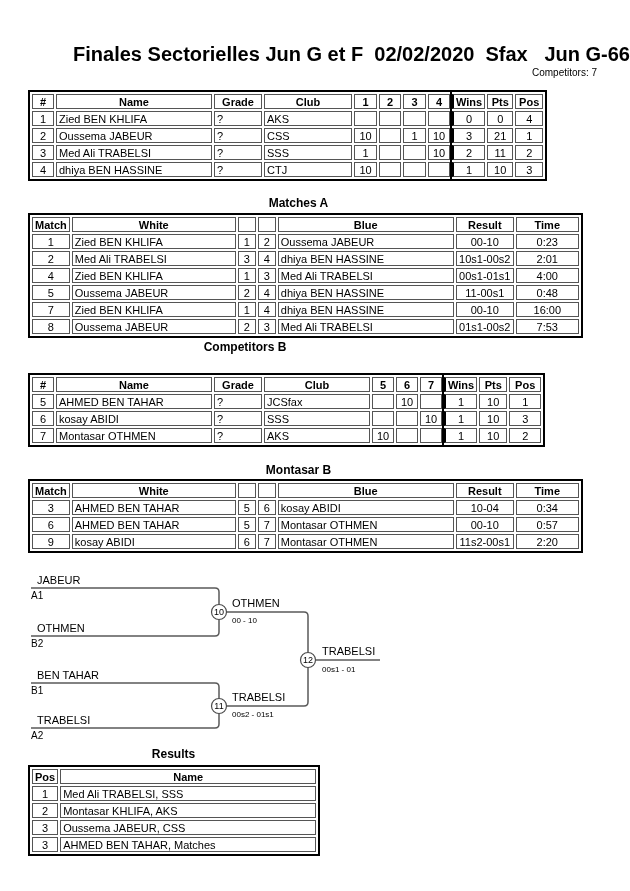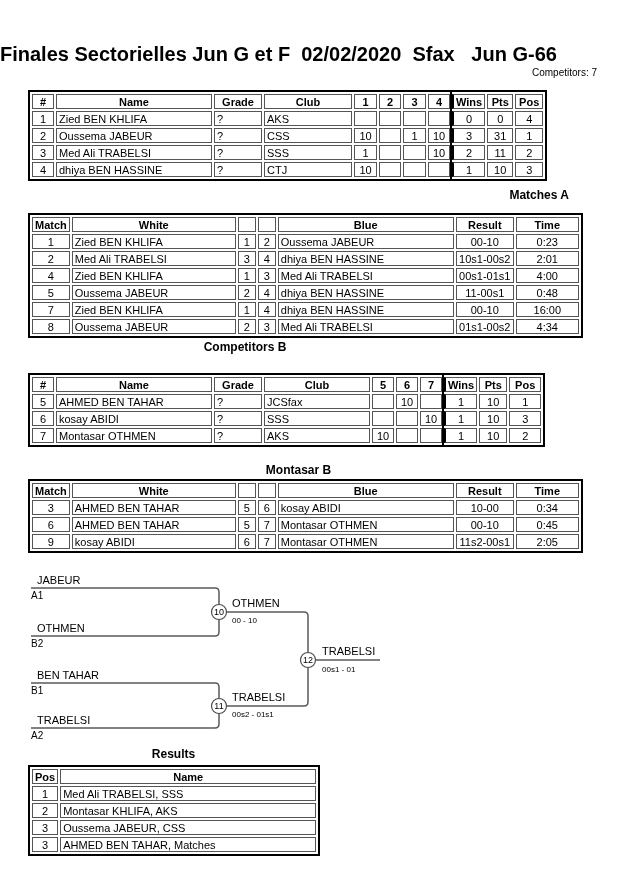--- a/index.html
+++ b/index.html
@@ -3,27 +3,27 @@
 <meta charset="utf-8">
 <style>
   html,body { margin:0; padding:0; }
   body {
     width:630px; height:891px; position:relative; overflow:hidden;
     background:#ffffff; color:#000;
     font-family:"Liberation Sans", sans-serif;
   }
   .abs { position:absolute; }
   #page-title {
-    top:43px; left:0; width:630px; text-align:left;
+    top:43px; left:0; width:630px; text-align:right;
     font-size:20px; font-weight:bold; white-space:pre; letter-spacing:0px;
   }
   .section-label { font-size:12px; font-weight:bold; text-align:center; }
   #comp-a-label   { top:66px;  left:44px; width:430px;margin-top:36px; }
   #competitors-count { top:67px; right:33px; font-size:10px; }
-  #matches-a-label{ top:188px; left:28px; width:541px;text-align:right; }
+  #matches-a-label{ top:196px; left:28px; width:541px; }
   #comp-b-label   { top:340px; left:30px; width:430px; }
   #matches-b-label{ top:463px; left:28px; width:541px; }
   #results-label  { top:747px; left:28px; width:291px; }
 
   table.rpt {
     position:absolute; border-collapse:separate; border-spacing:2px;
     border:2px solid #000; table-layout:fixed; background:#fff;
   }
   .rpt th, .rpt td {
     box-sizing:border-box; height:15px; padding:0 2px;
@@ -115,21 +115,21 @@
       <tr>
         <td>2</td>
         <td>Oussema JABEUR</td>
         <td>?</td>
         <td>CSS</td>
         <td>10</td>
         <td></td>
         <td>1</td>
         <td>10</td>
         <td>3</td>
-        <td>31</td>
+        <td>21</td>
         <td>1</td>
       </tr>
       <tr>
         <td>3</td>
         <td>Med Ali TRABELSI</td>
         <td>?</td>
         <td>SSS</td>
         <td>1</td>
         <td></td>
         <td></td>
@@ -224,21 +224,21 @@
         <td>00-10</td>
         <td>16:00</td>
       </tr>
       <tr>
         <td>8</td>
         <td>Oussema JABEUR</td>
         <td>2</td>
         <td>3</td>
         <td>Med Ali TRABELSI</td>
         <td>01s1-00s2</td>
-        <td>4:34</td>
+        <td>7:53</td>
       </tr>
     </tbody>
   </table>
 
 <div id="comp-b-label" class="abs section-label">Competitors B</div>
 
 <table id="table-comp-b" class="rpt">
   <colgroup>
     <col style="width:22px">
       <col style="width:156px">
@@ -329,40 +329,40 @@
         <th>Time</th>
       </tr>
     </thead>
     <tbody>
       <tr>
         <td>3</td>
         <td>AHMED BEN TAHAR</td>
         <td>5</td>
         <td>6</td>
         <td>kosay ABIDI</td>
-        <td>10-00</td>
+        <td>10-04</td>
         <td>0:34</td>
       </tr>
       <tr>
         <td>6</td>
         <td>AHMED BEN TAHAR</td>
         <td>5</td>
         <td>7</td>
         <td>Montasar OTHMEN</td>
         <td>00-10</td>
-        <td>0:45</td>
+        <td>0:57</td>
       </tr>
       <tr>
         <td>9</td>
         <td>kosay ABIDI</td>
         <td>6</td>
         <td>7</td>
         <td>Montasar OTHMEN</td>
         <td>11s2-00s1</td>
-        <td>2:05</td>
+        <td>2:20</td>
       </tr>
     </tbody>
   </table>
 
 <svg id="bracket-svg" width="630" height="200" viewBox="0 0 630 200">
   <path class="br-line" d="M31,33 H215 Q219,33 219,37 V77 Q219,81 215,81 H31"></path>
   <path class="br-line" d="M31,128 H215 Q219,128 219,132 V169 Q219,173 215,173 H31"></path>
   <path class="br-line" d="M219,57 H304 Q308,57 308,61 V147 Q308,151 304,151 H219"></path>
   <path class="br-line" d="M308,105 H380"></path>
 

